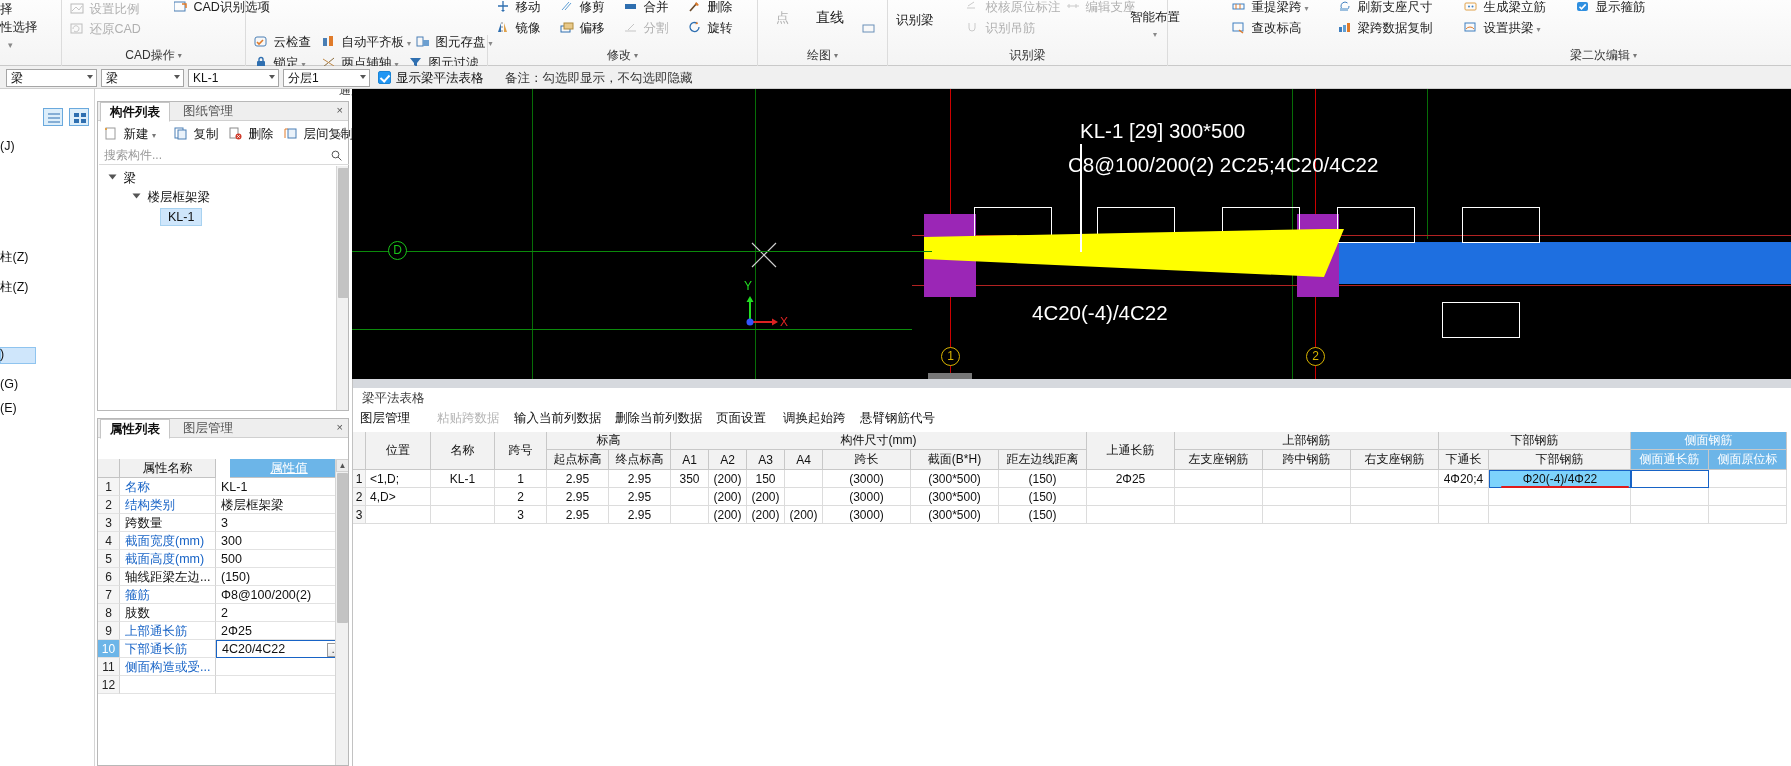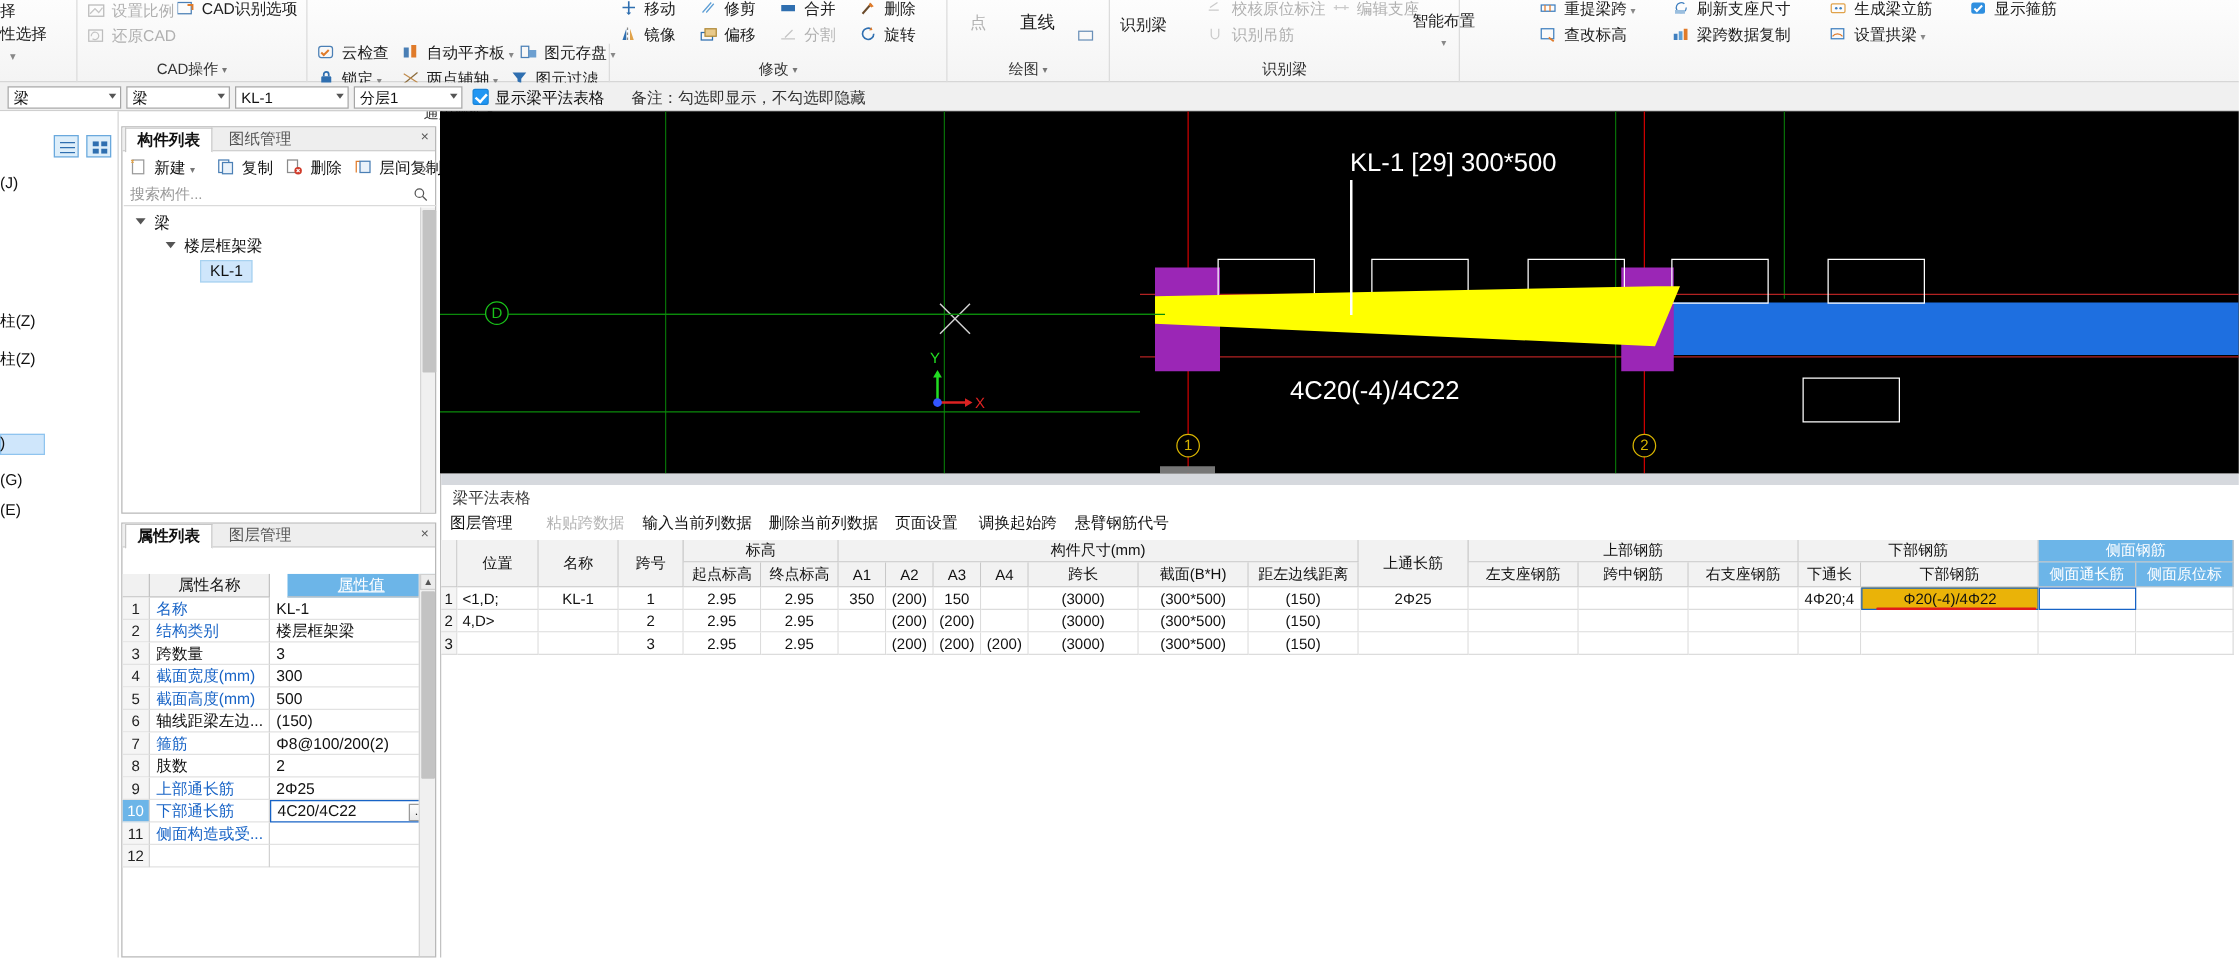--- a/index.html
+++ b/index.html
@@ -219,21 +219,21 @@
   }
   .th.hl { background:#6cb5e8; color:#fff; }
   .td {
     position:absolute; font-size:12px; color:#111; text-align:center;
     border-right:1px solid #dcdcdc; border-bottom:1px solid #dcdcdc;
     background:#fff; overflow:hidden; white-space:nowrap;
     display:flex; align-items:center; justify-content:center;
   }
   .td.l { justify-content:flex-start; padding-left:4px;}
   .td.rowhdr { background:#f5f5f5; }
-  .td.selcell { border:1.5px solid #1763c6; background:#eab308; }
+  .td.selcell { border:1.5px solid #1763c6; background:#7dd3fc; }
   .redunderline {
     position:absolute; height:2px; background:#e01b1b; border-radius:2px;
   }
 
   
   .vscroll {
     position:absolute; width:13px; background:#f0f0f0;
     border-left:1px solid #d6d6d6;
   }
   .vthumb { position:absolute; left:1px; width:11px; background:#c3c3c3; border-radius:1px;}
@@ -261,21 +261,21 @@
     </div>
 
     <div class="rb-group" style="left:62px;width:184px;">
       <div class="rb-item dis" style="left:8px;top:2px;">
         <span class="ico"><svg width="14" height="13" viewBox="0 0 14 13">
               <rect x="1" y="2" width="12" height="9" fill="none" stroke="#b9b9b9"></rect>
               <path d="M2 9l4-4 3 3 3-4" stroke="#c5c5c5" fill="none"></path>
             </svg></span>
         <span>设置比例</span>
       </div>
-      <div class="rb-item" style="left:80px;top:0px;">
+      <div class="rb-item" style="left:112px;top:0px;">
         <span class="ico"><svg width="14" height="13" viewBox="0 0 14 13">
               <rect x="0" y="2" width="11" height="9" fill="none" stroke="#4a7fb5"></rect>
               <path d="M8 4l4 0 0 4" stroke="#e07b2a" fill="none" stroke-width="1.5"></path>
             </svg></span>
         <span>CAD识别选项</span>
       </div>
       <div class="rb-item dis" style="left:8px;top:22px;">
         <span class="ico"><svg width="14" height="13" viewBox="0 0 14 13">
               <rect x="1" y="2" width="11" height="9" fill="none" stroke="#bdbdbd"></rect>
               <path d="M3 7a3 3 0 1 1 1 2" stroke="#c5c5c5" fill="none"></path>
@@ -487,20 +487,23 @@
               <rect x="9" y="2" width="3" height="9" fill="#e07b2a"></rect>
             </svg></span>
         <span>梁跨数据复制</span>
       </div>
       <div class="rb-item" style="left:340px;top:21px;">
         <span class="ico"><svg width="14" height="13" viewBox="0 0 14 13">
               <rect x="1" y="2" width="10" height="8" fill="none" stroke="#3f7fbf"></rect>
               <path d="M2 8a5 5 0 0 1 8 0" stroke="#e07b2a" fill="none"></path>
             </svg></span>
         <span>设置拱梁</span><span class="caret">▾</span>
+      </div>
+      <div class="rb-title" style="text-align:right;padding-right:110px;">
+        <span>梁二次编辑</span><span class="caret">▾</span>
       </div>
     </div>
   </div>
 
   <div class="optbar">
     <div class="combo" style="left:6px;width:91px;">
       <span>梁</span>
       <span class="arw"></span>
     </div>
     <div class="combo" style="left:101px;width:83px;">
@@ -734,20 +737,21 @@
     <div class="rect-out" style="left:1110px;top:118px;width:78px;height:36px;"></div>
     <div class="rect-out" style="left:1090px;top:213px;width:78px;height:36px;"></div>
 
     <div class="beam-yellow" style="left:572px;top:130px;width:420px;height:75px;">
       <svg width="420" height="75" viewBox="0 0 420 75" preserveAspectRatio="none">
         <polygon points="0,18 400,10 420,10 400,58 0,40" fill="#ffff00"></polygon>
       </svg>
     </div>
 
     <div class="cv-label" style="left:728px;top:30px;">KL-1 [29] 300*500</div>
+    <div class="cv-label" style="left:716px;top:64px;">C8@100/200(2) 2C25;4C20/4C22</div>
     <div class="cv-label" style="left:680px;top:212px;">4C20(-4)/4C22</div>
     <div class="leader" style="left:728px;top:55px;height:108px;"></div>
 
     <div class="axis-circle g" style="left:36px;top:152px;">
       <span>D</span>
     </div>
     <div class="axis-circle" style="left:589px;top:258px;">
       <span>1</span>
     </div>
     <div class="axis-circle" style="left:954px;top:258px;">

